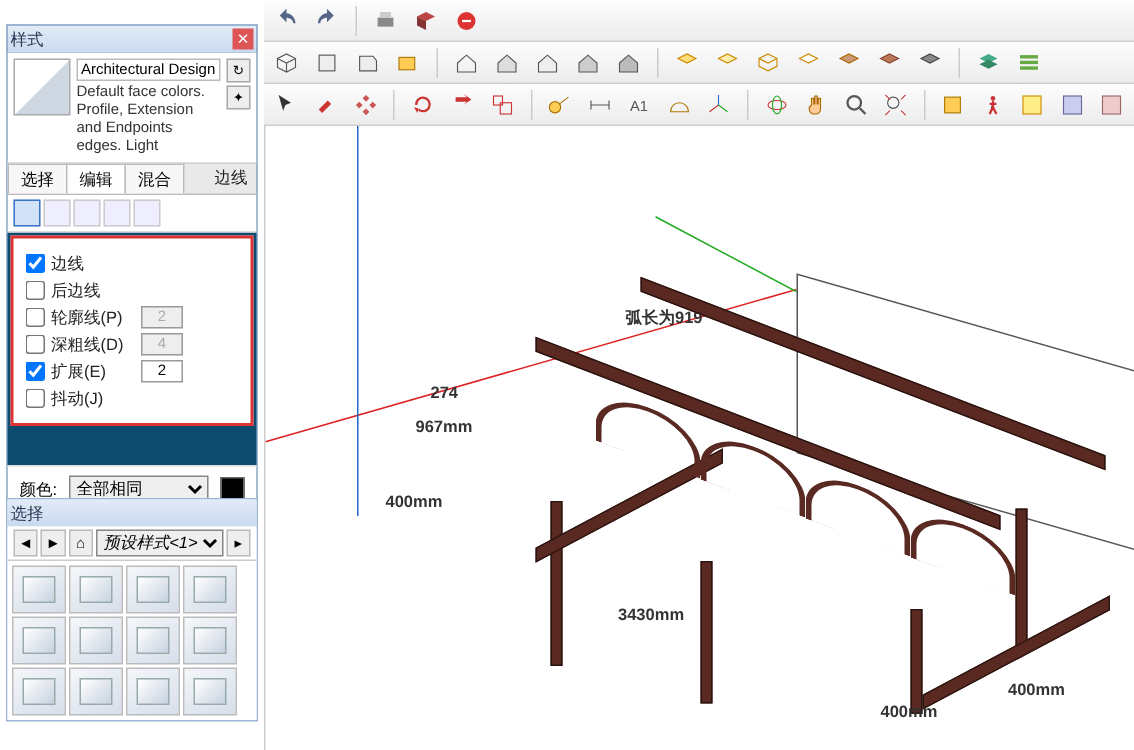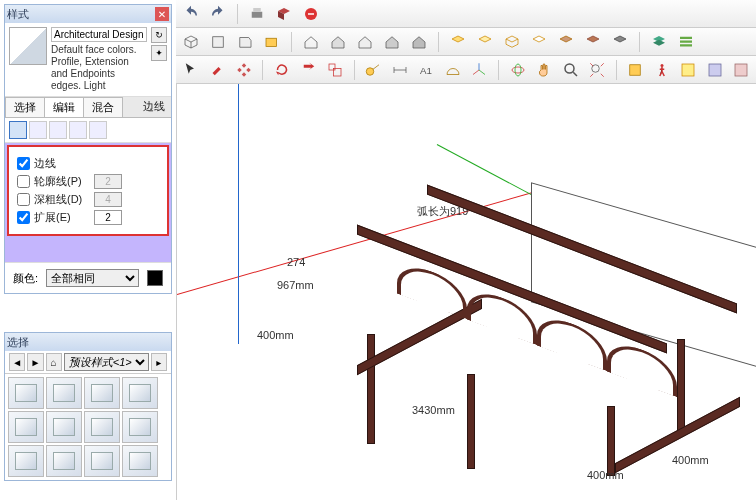--- a/index.html
+++ b/index.html
@@ -7,21 +7,21 @@
 
 
 .toolbar { display: flex; align-items: center; padding: 2px 4px; background: linear-gradient(#fdfdfd,#ececec); border-bottom: 1px solid #ccc; gap: 5px; }
 .toolbar .tb-btn { width: 22px; height: 22px; display: flex; align-items: center; justify-content: center; border: 1px solid transparent; border-radius: 2px; }
 .tb-sep { width: 1px; height: 20px; background: #ccc; margin: 0 3px; }
 .toolbar-row1 { position: absolute; left: 176px; right: 0; top: 0; height: 28px; }
 .toolbar-row2 { position: absolute; left: 176px; right: 0; top: 28px; height: 28px; }
 .toolbar-row3 { position: absolute; left: 176px; right: 0; top: 56px; height: 28px; }
 
 
-.panel { position: absolute; left: 4px; top: 4px; width: 168px; background: #c4b5fd; border: 1px solid #9cb6d8; }
+.panel { position: absolute; left: 4px; top: 16px; width: 168px; background: #0c4a6e; border: 1px solid #9cb6d8; }
 .panel-hdr { height: 18px; background: linear-gradient(#e3ecf7,#c9d9ef); display: flex; align-items: center; justify-content: space-between; padding: 0 2px; font-size: 11px; color: #2a3a55; }
 .panel-hdr .close { width: 14px; height: 14px; background: #d55; color: #fff; font-size: 10px; display: flex; align-items: center; justify-content: center; }
 .style-info { display: flex; padding: 4px; gap: 4px; background: #fff; border-bottom: 1px solid #ddd; }
 .style-thumb { width: 38px; height: 38px; border: 1px solid #aaa; background: linear-gradient(135deg,#fff 0%,#fff 50%,#cfd8e2 50%); }
 .style-txt { flex: 1; font-size: 10px; line-height: 1.2; color: #333; }
 .style-txt .name { border: 1px solid #bbb; padding: 1px 2px; width: 100%; font-size: 10px; margin-bottom: 2px; }
 .style-actions { display: flex; flex-direction: column; gap: 2px; }
 .style-actions .mini { width: 16px; height: 16px; border: 1px solid #aaa; background: #eee; font-size: 9px; display: flex; align-items: center; justify-content: center; }
 
 .tabs { display: flex; font-size: 11px; background: #e9e9e9; border-bottom: 1px solid #bbb; position: relative; }
@@ -58,21 +58,21 @@
 .ax-r { left: 0; top: 210px; width: 380px; height: 1px; background: #d22; transform-origin: left; transform: rotate(-16deg); }
 .ax-g { left: 260px; top: 60px; width: 420px; height: 1px; background: #2a2; transform-origin: left; transform: rotate(28deg); }
 .ax-b { left: 61px; top: 0; width: 1px; height: 260px; background: #26c; }
 
 .model { position: absolute; left: 180px; top: 140px; width: 360px; height: 230px; }
 .wall { position: absolute; right: -64px; top: -6px; width: 250px; height: 120px; background: #fff; border: 1px solid #555; transform: skewY(16deg); }
 .beam { position: absolute; background: #5a2a22; border: 1px solid #2a1410; }
 .col { position: absolute; width: 8px; background: #5a2a22; border: 1px solid #2a1410; }
 .arch { position: absolute; width: 70px; height: 50px; border: 4px solid #5a2a22; border-bottom: none; border-radius: 40px 40px 0 0; }
 
-.dim { position: absolute; font-size: 11px; color: #333; }
+.dim { position: absolute; font-size: 11px; color: #333; font-weight: bold; }
 .watermark { position: absolute; right: 6px; bottom: 6px; font-size: 18px; color: rgba(120,130,150,.6); font-style: italic; }
 svg.icon { width: 18px; height: 18px; }
 </style>
 </head>
 <body>
 
 <div class="toolbar toolbar-row1">
   <div class="tb-btn">
       <svg class="icon" viewBox="0 0 24 24">
         <path fill="#568" d="M12 5V1L6 7l6 6V9c3 0 6 2 6 5h2c0-5-4-9-8-9z"></path>
@@ -348,32 +348,40 @@
     <div class="ic"></div>
     <div class="ic"></div>
   </div>
   <div class="edge-opts">
     <div class="row">
         <input type="checkbox" checked="" style="">
         <span class="lbl">边线</span>
       </div>
     <div class="row">
         <input type="checkbox" style="">
+        <span class="lbl">后边线</span>
+      </div>
+    <div class="row">
+        <input type="checkbox" style="">
         <span class="lbl">轮廓线(P)</span>
         <input type="text" disabled="" value="2" style="">
       </div>
     <div class="row">
         <input type="checkbox" style="">
         <span class="lbl">深粗线(D)</span>
         <input type="text" disabled="" value="4" style="">
       </div>
     <div class="row">
         <input type="checkbox" checked="" style="">
         <span class="lbl">扩展(E)</span>
         <input type="text" value="2" style="">
+      </div>
+    <div class="row">
+        <input type="checkbox" style="">
+        <span class="lbl">抖动(J)</span>
       </div>
   </div>
   <div class="color-row">
     <span>颜色:</span>
     <select><option>全部相同</option></select>
     <div class="color-sw"></div>
   </div>
 </div>
 
 <div class="panel2">

